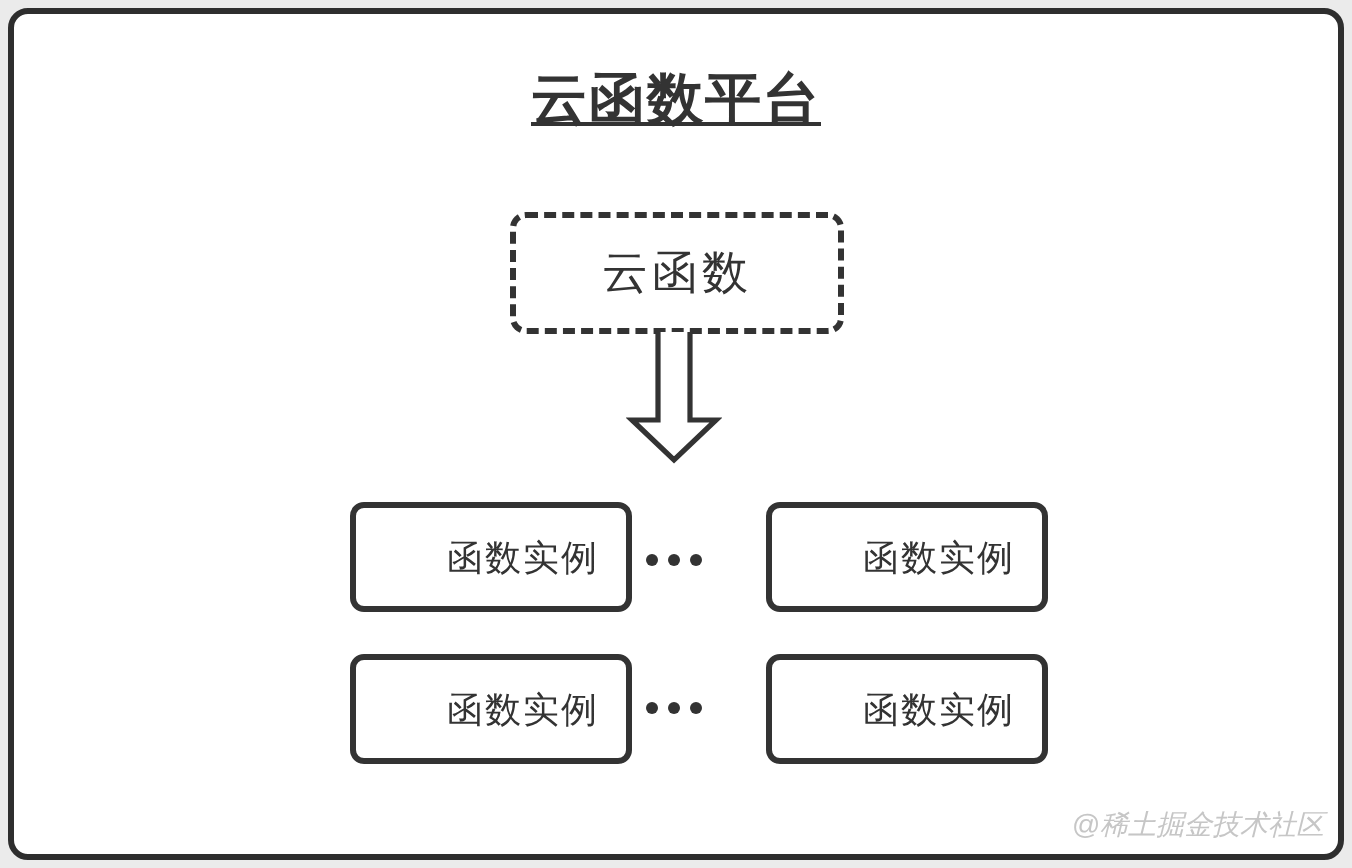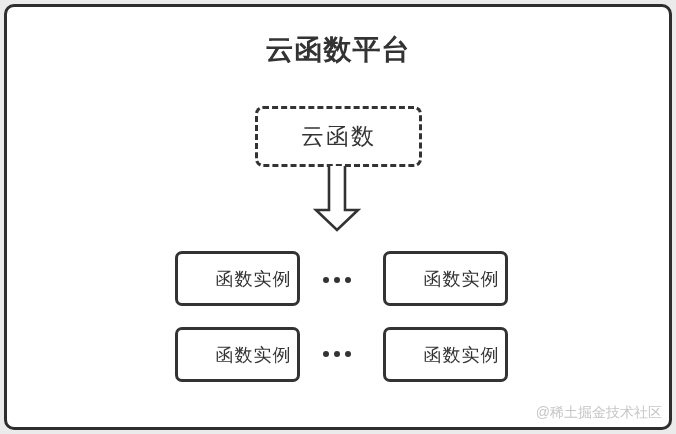--- a/index.html
+++ b/index.html
@@ -30,20 +30,21 @@
   }
   .title {
     position: absolute;
     left: 0; right: 0;
     top: 31px;
     text-align: center;
     font-size: 28px;
     font-weight: bold;
     color: var(--stroke);
     letter-spacing: 1px;
+    text-decoration: underline;
   }
   .cloud-box {
     position: absolute;
     left: 255px; top: 106px;
     width: 167px; height: 61px;
     border: 3px dashed var(--stroke);
     border-radius: 8px;
     background: var(--background);
     display: flex;
     align-items: center;
@@ -53,21 +54,21 @@
     letter-spacing: 2px;
     font-family: Liberation Serif, serif;
   }
   .down-arrow {
     position: absolute;
     left: 313px; top: 166px;
     width: 48px; height: 66px;
   }
   .instance-box {
     position: absolute;
-    width: 125px; height: 55px;
+    width: 141px; height: 55px;
     border: 3px solid var(--stroke);
     border-radius: 7px;
     background: var(--background);
     display: flex;
     align-items: center;
     justify-content: center;
     font-size: 18px;
     color: var(--stroke);
     letter-spacing: 1px;
     padding-left: 32px;
@@ -88,20 +89,21 @@
     border-radius: 50%;
     background: var(--stroke);
   }
   .dots-r1 { left: 323px; top: 277px; }
   .dots-r2 { left: 323px; top: 351px; }
   .watermark {
     position: absolute;
     right: 14px; bottom: 12px;
     font-size: 14px;
     color: var(--watermark-text);
+    font-style: italic;
   }
 </style>
 </head>
 <body>
 
 <div class="canvas">
   <div class="frame"></div>
 
   <div class="title">云函数平台</div>
 

